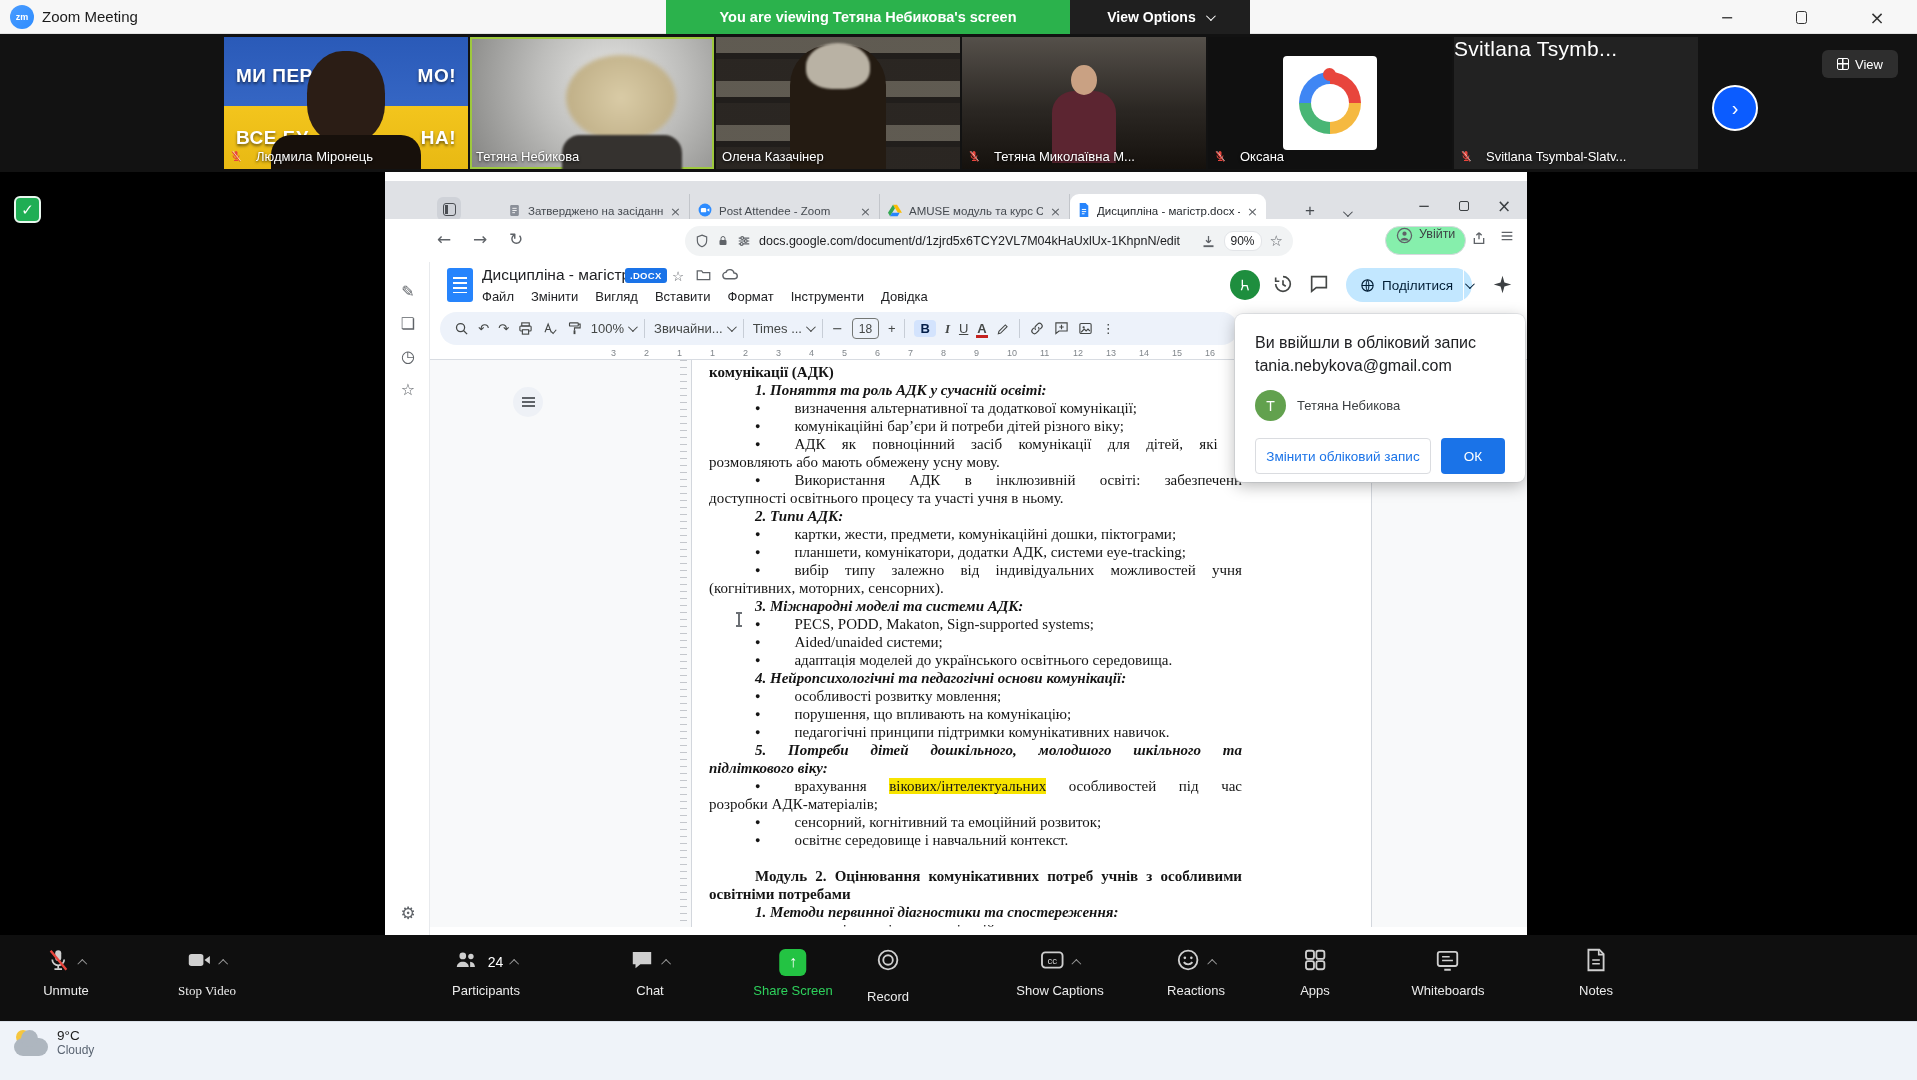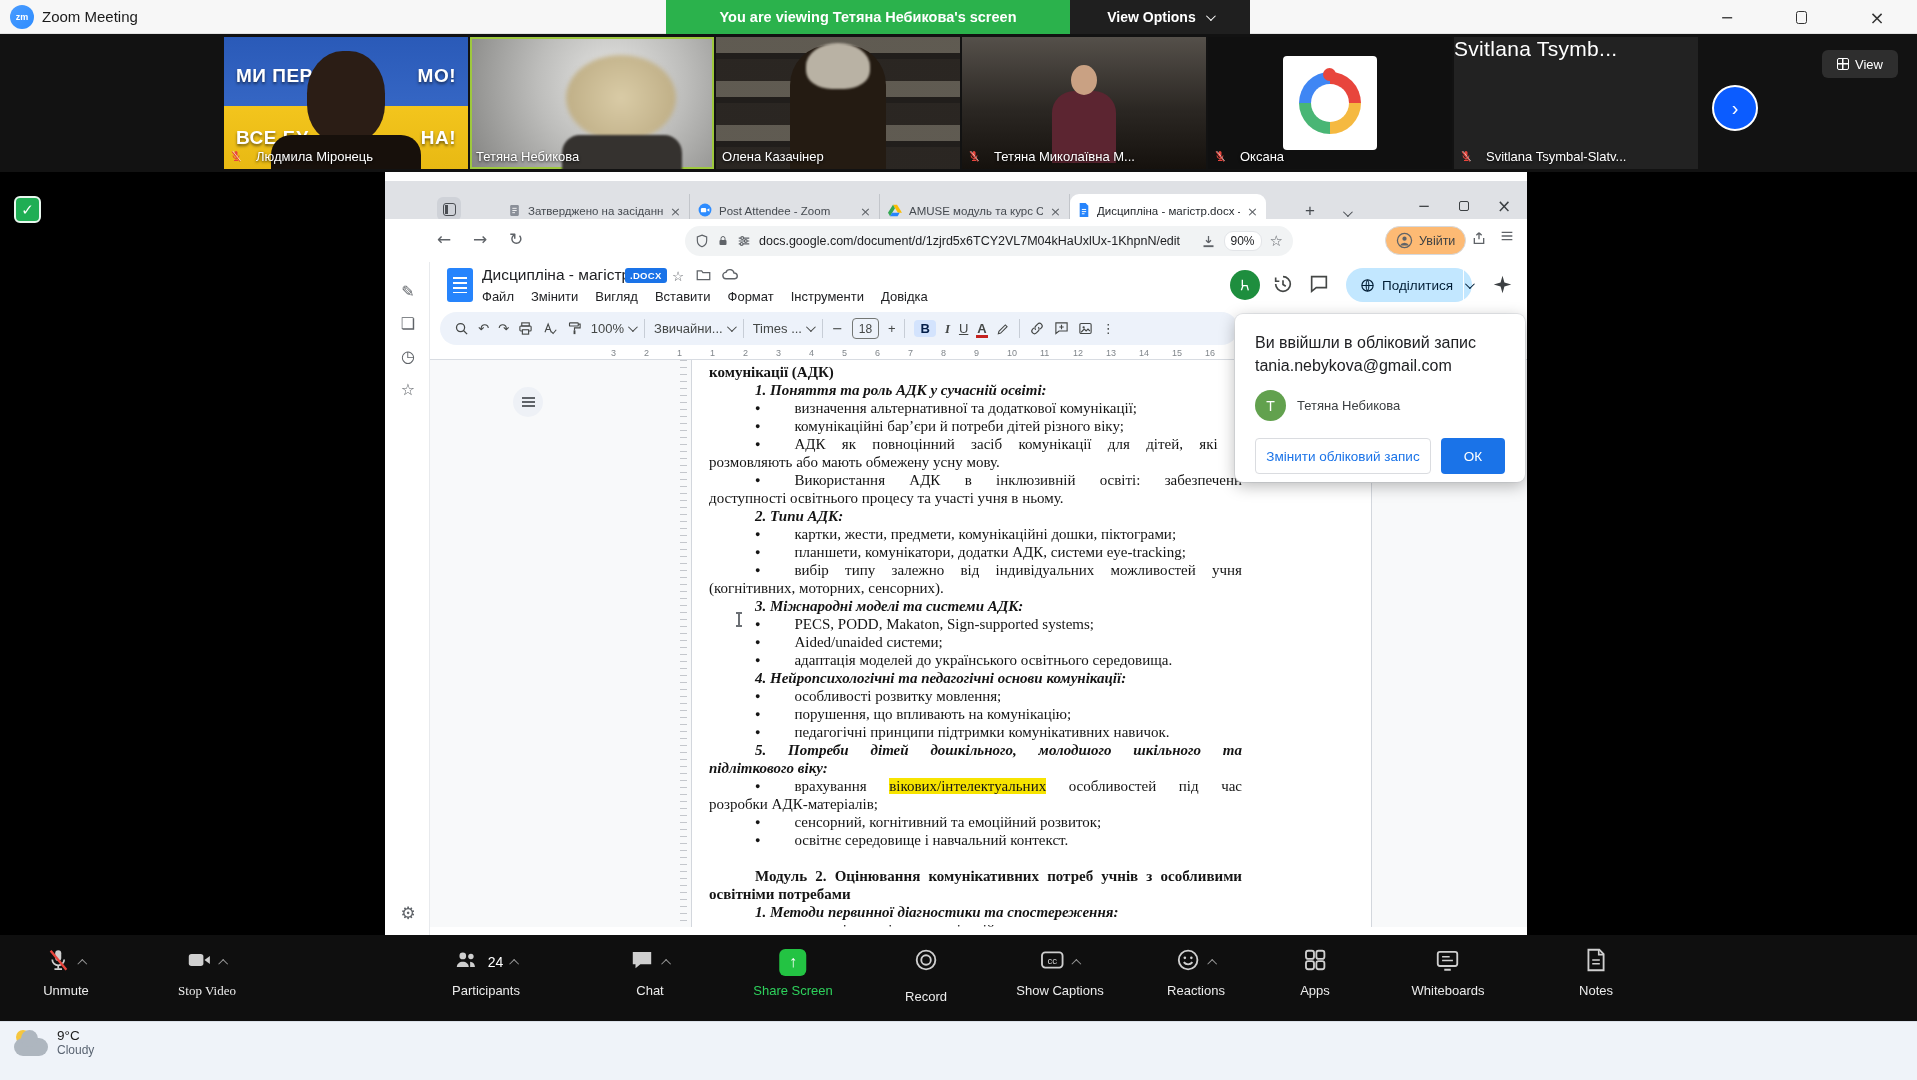--- a/index.html
+++ b/index.html
@@ -62,21 +62,21 @@
 .tabtitle{flex:1;white-space:nowrap;overflow:hidden}
 .tabclose{color:#5f6368;font-size:13px;flex:none;cursor:pointer}
 .newtab{left:920px;top:20px;font-size:17px;color:#474b50;cursor:pointer}
 .tabsearch{left:958px;top:22px;color:#474b50;cursor:pointer}
 .cwb{top:12px;width:26px;height:26px;display:flex;align-items:center;justify-content:center;color:#3c4043;font-size:15px;cursor:pointer}
 .navbar{left:0;top:47px;width:1142px;height:43px;background:#fff}
 .navic{top:10px;font-size:17px;color:#5f6368;cursor:pointer}
 .urlpill{left:300px;top:7px;width:608px;height:30px;background:#f1f3f4;border-radius:15px;display:flex;align-items:center;padding:0 10px;gap:8px}
 .urltext{font-size:12.5px;color:#202124;flex:1;white-space:nowrap;overflow:hidden}
 .zbadge{background:#fff;border-radius:9px;font-size:12px;color:#202124;padding:2px 6px;border:1px solid #e3e5e8}
-.signin{left:1000px;top:7px;height:29px;border:1px solid #d6d9dd;border-radius:15px;display:flex;align-items:center;gap:6px;padding:0 10px;font-size:12.5px;color:#3c4043;cursor:pointer;background:#fdba74}
+.signin{left:1000px;top:7px;height:29px;border:1px solid #d6d9dd;border-radius:15px;display:flex;gap:6px;padding:0 10px;font-size:12.5px;color:#3c4043;cursor:pointer;background:#86efac}
 
 .rail{left:0;top:90px;width:45px;height:673px;background:#fff;border-right:1px solid #e8eaed}
 .railic{left:12px;width:22px;height:22px;color:#5f6368;font-size:16px;display:flex;align-items:center;justify-content:center;cursor:pointer}
 
 .dhead{left:45px;top:90px;width:1097px;height:48px;background:#fff}
 .docsicon{left:17px;top:6px;width:26px;height:34px;background:#2684fc;border-radius:3px;position:relative}
 .docsicon::after{content:"";position:absolute;left:6px;top:9px;width:14px;height:16px;background:linear-gradient(#fff 2px,transparent 2px);background-size:14px 5px;background-repeat:repeat-y}
 .dtitle{left:52px;top:4px;font-size:15.5px;color:#202124}
 .dbadge{left:195px;top:6px;background:#1a73e8;color:#fff;font-size:9.5px;font-weight:bold;border-radius:3px;padding:2px 5px;letter-spacing:.3px}
 .dtico{top:6px;color:#5f6368;font-size:13.5px;cursor:pointer}
@@ -638,21 +638,21 @@
           <div class="zlabel">Chat</div>
         </div>
         <div class="ztb" style="left: 793px;">
           <div class="zrow">
             <span>
               <span class="sharebox">↑</span>
             </span>
           </div>
           <div class="zlabel green">Share Screen</div>
         </div>
-        <div class="ztb" style="left: 926px; gap: 12px;">
+        <div class="ztb" style="left: 888px; gap: 12px;">
           <div class="zrow">
             <span><svg width="26" height="26" viewBox="0 0 24 24">
                 <circle cx="12" cy="12" r="8.6" fill="none" stroke="#cfcfcf" stroke-width="1.7"></circle>
                 <circle cx="12" cy="12" r="4.4" fill="none" stroke="#cfcfcf" stroke-width="1.7"></circle>
               </svg></span>
           </div>
           <div class="zlabel">Record</div>
         </div>
         <div class="ztb" style="left: 1060px;">
           <div class="zrow">

